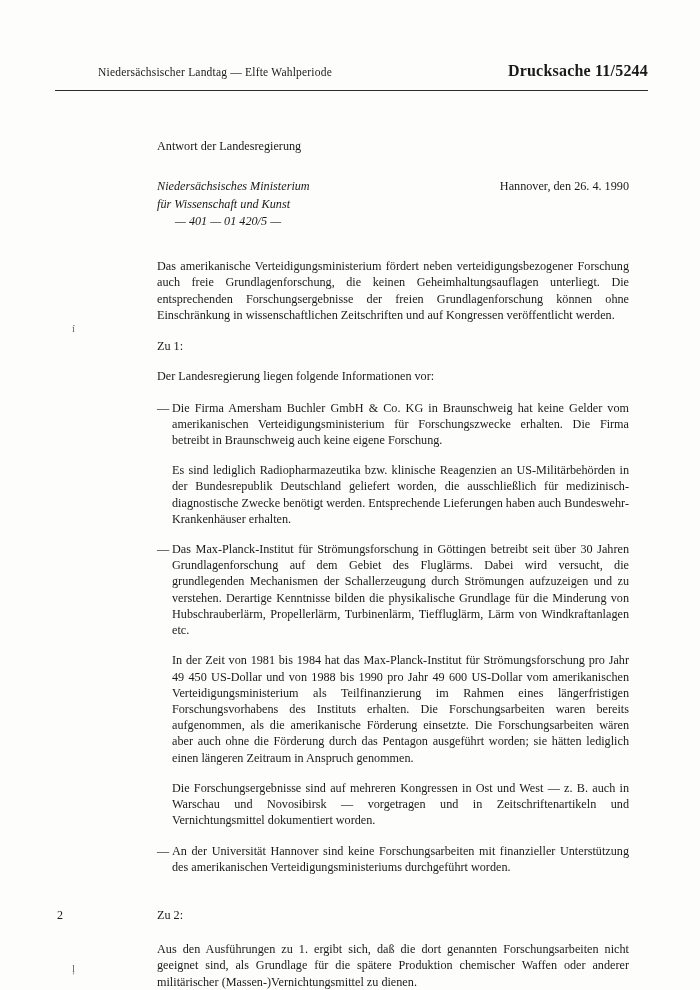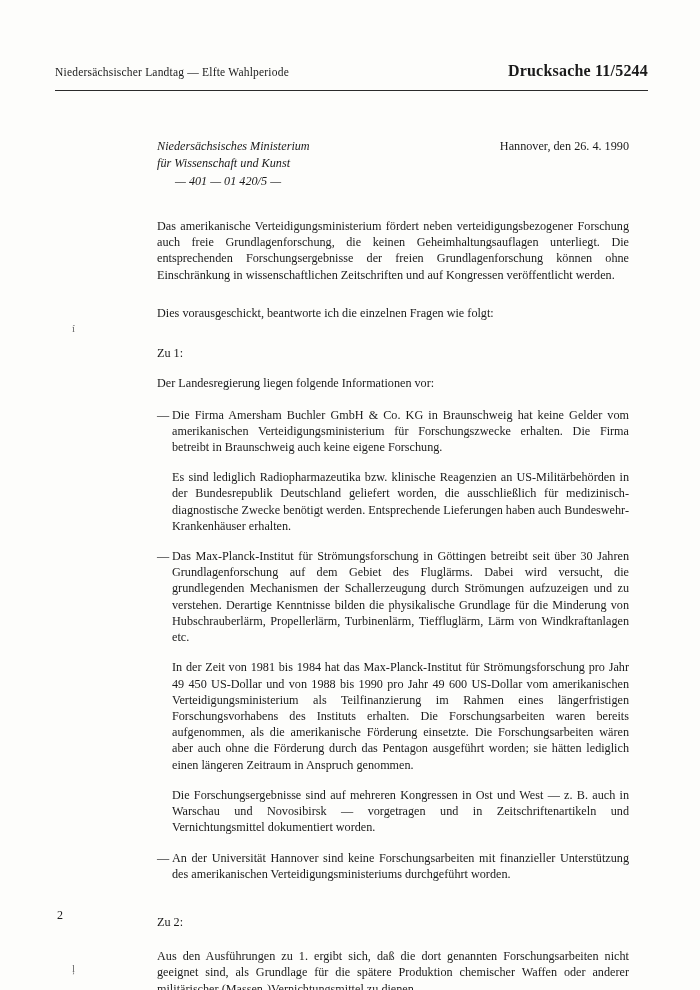--- a/index.html
+++ b/index.html
@@ -26,20 +26,21 @@
     top: 62px;
     left: 55px;
     right: 52px;
     display: flex;
     justify-content: space-between;
     align-items: baseline;
     font-size: 11.5px;
   }
   .header-left {
     letter-spacing: 0.2px;
+    margin-left: 43px;
   }
   .header-right {
     font-weight: bold;
     letter-spacing: 0.2px;
     font-size: 16px;
   }
   .rule {
     position: absolute;
     top: 90px;
     left: 55px;
@@ -133,33 +134,33 @@
 <div class="page">
 
   <div class="header">
     <div class="header-left">Niedersächsischer Landtag — Elfte Wahlperiode</div>
     <div class="header-right">Drucksache 11/5244</div>
   </div>
   <div class="rule"></div>
 
   <div class="content">
 
+    <div class="section-title">Antwort der Landesregierung</div>
 
     <div class="addr-block">
       <div class="ministry">
         <div>Niedersächsisches Ministerium</div>
         <div>für Wissenschaft und Kunst</div>
         <div class="dash-line">— 401 — 01 420/5 —</div>
       </div>
       <div class="place-date">Hannover, den 26. 4. 1990</div>
     </div>
 
     <p class="para">Das amerikanische Verteidigungsministerium fördert neben verteidigungsbezogener Forschung auch freie Grundlagenforschung, die keinen Geheimhaltungsauflagen unterliegt. Die entsprechenden Forschungsergebnisse der freien Grundlagenforschung können ohne Einschränkung in wissenschaftlichen Zeitschriften und auf Kongressen veröffentlicht werden.</p>
 
-    <p class="para" style="margin-top:22px;margin-bottom:24px;">Dies vorausgeschickt, beantworte ich die einzelnen Fragen wie folgt:</p>
 
     <div class="q-label">Zu 1:</div>
 
     <p class="para">Der Landesregierung liegen folgende Informationen vor:</p>
 
     <ul class="dashlist">
       <li>
         <span class="dash">—</span>
         <span>Die Firma Amersham Buchler GmbH &amp; Co. KG in Braunschweig hat keine Gelder vom amerikanischen Verteidigungsministerium für Forschungszwecke erhalten. Die Firma betreibt in Braunschweig auch keine eigene Forschung.</span>
       </li>

